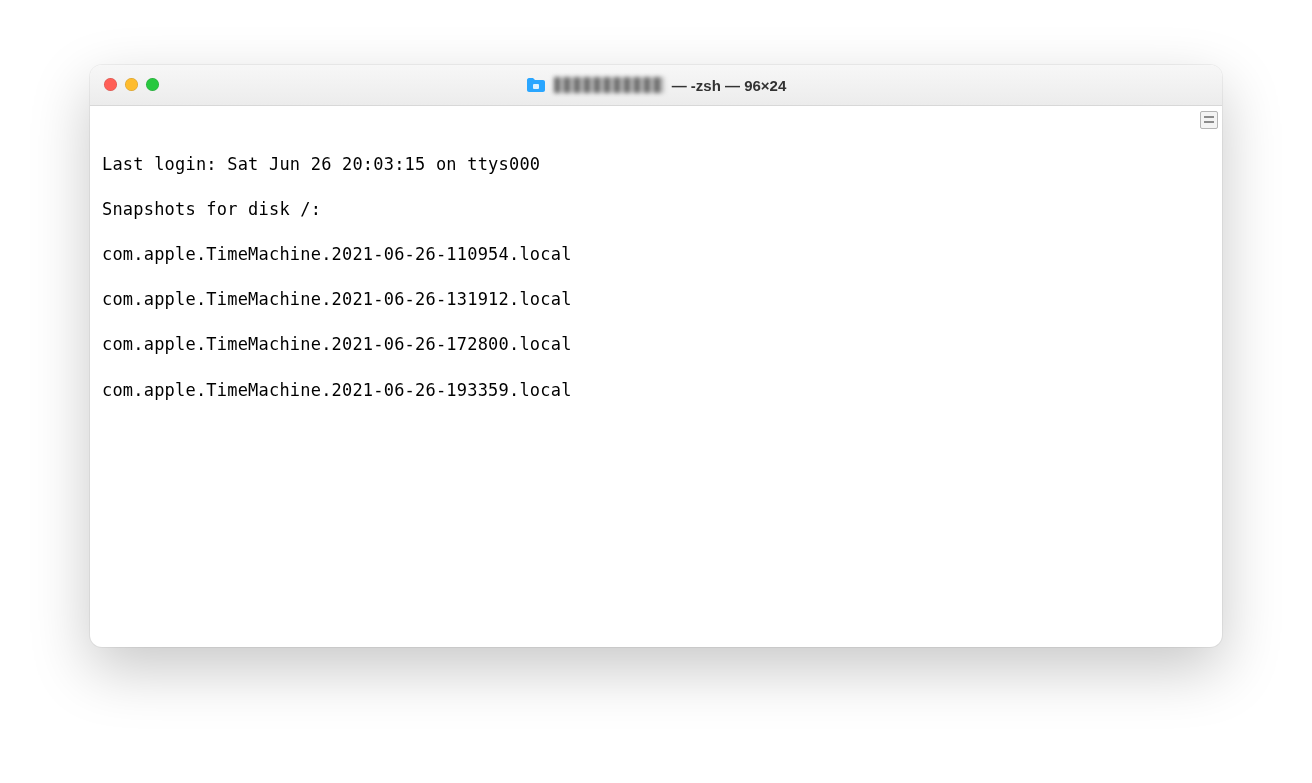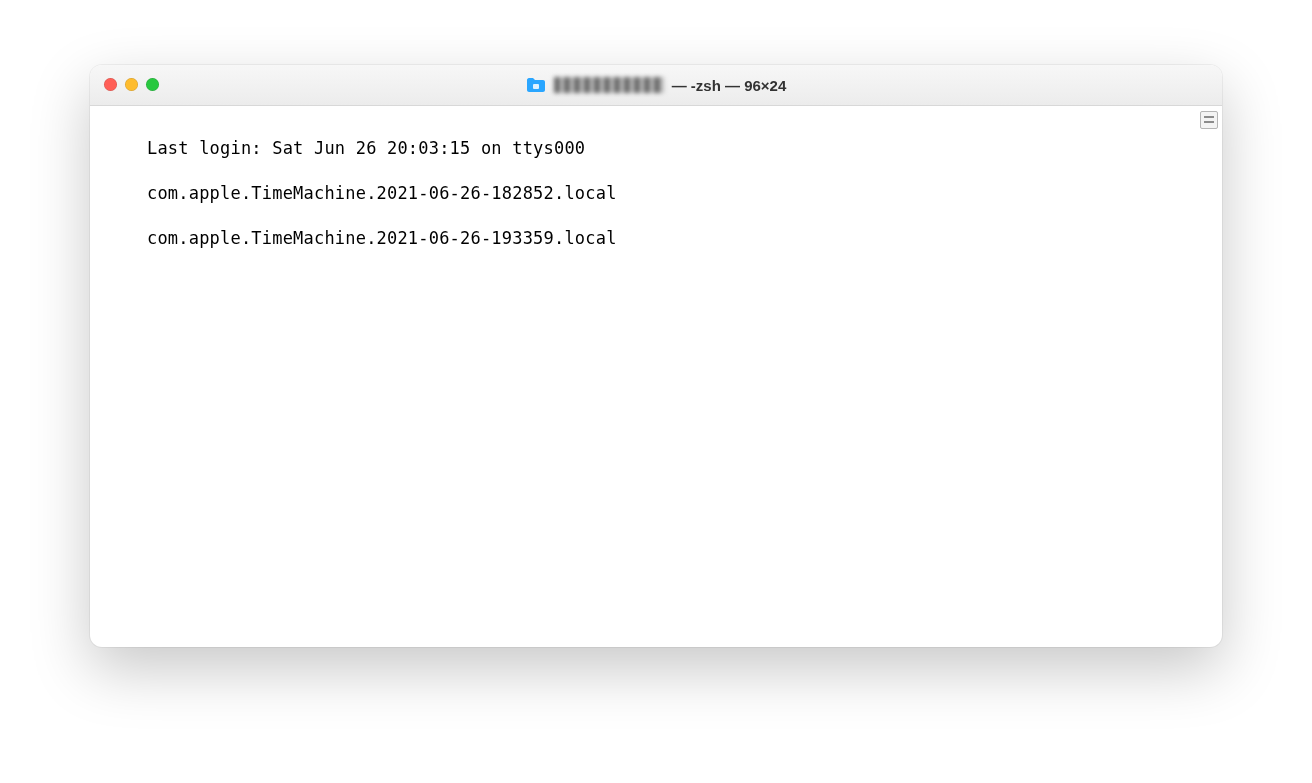--- a/index.html
+++ b/index.html
@@ -62,31 +62,30 @@
   }
   .folder-ic svg{width:20px;height:16px;display:block;}
   .title-redact{
     display:inline-block;
     width:110px;height:16px;
     background:repeating-linear-gradient(90deg,#6a6a6a 0 6px,#bdbdbd 6px 10px);
     filter:blur(2px);
     vertical-align:middle;
   }
   .body{
-    padding:8px 12px;
+    padding:24px 12px;
     font-family:"SF Mono",Menlo,Consolas,monospace;
     font-size:17px;
     line-height:22.6px;
     color:#000;
     white-space:pre;
     letter-spacing:0.2px;
     position:relative;
     height:calc(100% - 40px);
     box-sizing:border-box;
-    margin-left:45px;
   }
   .line{display:block;}
   .pre-redact{
     display:inline-block;
     height:16px;
     vertical-align:middle;
     background:repeating-linear-gradient(90deg,#1a1a1a 0 8px,#e8e8e8 8px 14px,#6a6a6a 14px 22px,#ffffff 22px 28px);
     filter:blur(1.4px);
     margin-right:6px;
   }
@@ -127,21 +126,24 @@
       </span>
       <span class="title-redact"></span>
       <span>— -zsh — 96×24</span>
     </div>
   </div>
 
   <div class="scroll-ind"></div>
 
   <div class="body">
 <span class="line">Last login: Sat Jun 26 20:03:15 on ttys000</span>
-<span class="line">com.apple.TimeMachine.2021-06-26-182852.local</span>
+<span class="line">Snapshots for disk /:</span>
+<span class="line">com.apple.TimeMachine.2021-06-26-110954.local</span>
+<span class="line">com.apple.TimeMachine.2021-06-26-131912.local</span>
+<span class="line">com.apple.TimeMachine.2021-06-26-172800.local</span>
 <span class="line">com.apple.TimeMachine.2021-06-26-193359.local</span>
 
 
 
 
   </div>
 
 </div>
 
 </body></html>

